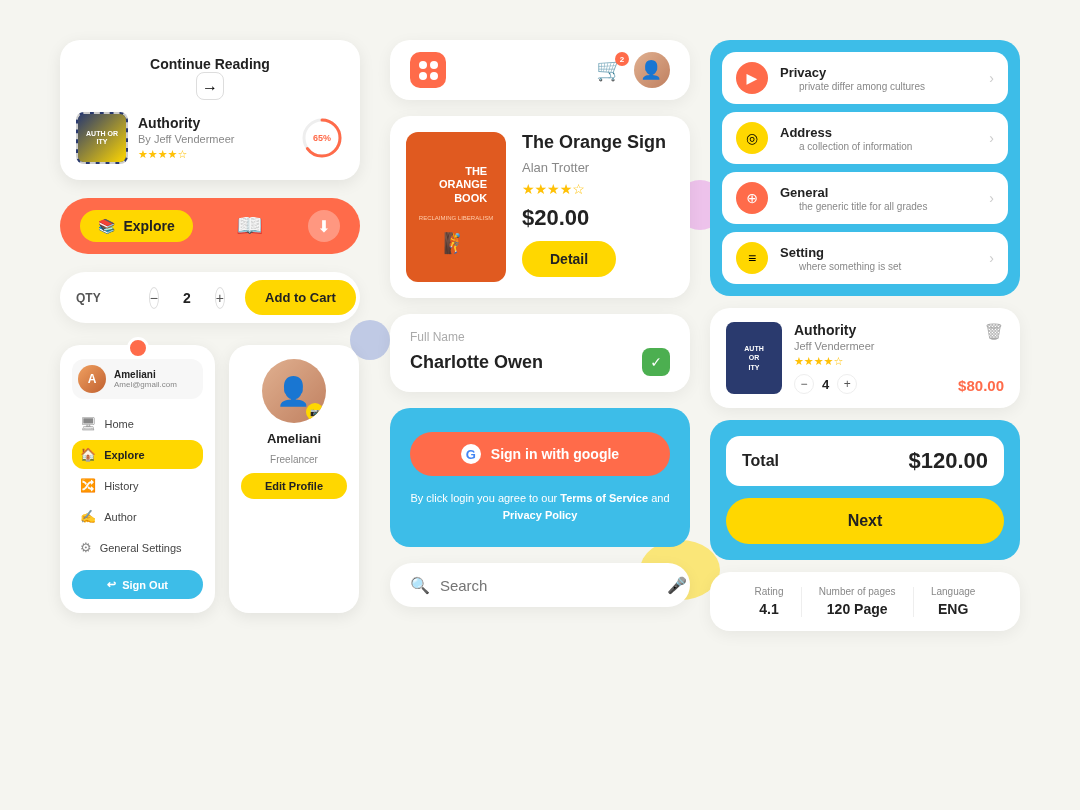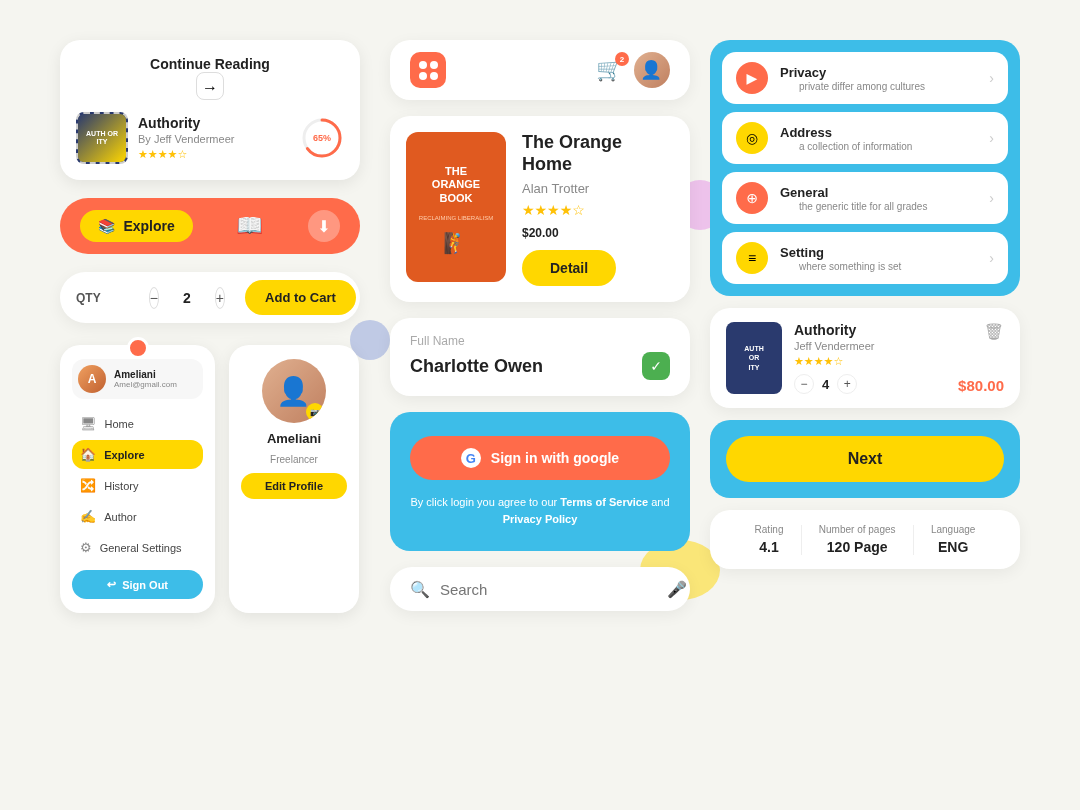--- a/index.html
+++ b/index.html
@@ -442,30 +442,30 @@
       align-items: center;
       justify-content: center;
       flex-shrink: 0;
       position: relative;
       overflow: hidden;
     }
     .book-cover-text {
       font-size: 11px;
       font-weight: 900;
       color: #fff;
-      text-align: center;
+      text-align: right;
       line-height: 1.2;
       padding: 6px;
       text-transform: uppercase;
     }
     .book-detail-info {}
     .book-detail-title { font-size: 18px; font-weight: 800; color: #222; line-height: 1.2; }
     .book-detail-author { font-size: 13px; color: #888; margin-top: 6px; }
     .book-stars { color: #ffc107; font-size: 14px; margin-top: 6px; }
-    .book-price { font-size: 12px; font-weight: 800; color: #222; margin-top: 8px; }
+    .book-price { font-size: 22px; font-weight: 800; color: #222; margin-top: 8px; }
     .book-detail-btn {
       background: #ffd700;
       border: none;
       border-radius: 20px;
       padding: 10px 28px;
       font-weight: 700;
       font-size: 14px;
       color: #222;
       cursor: pointer;
       margin-top: 10px;
@@ -887,21 +887,21 @@
 
     <div class="book-detail-card">
       <div class="book-cover-orange">
         <div style="text-align:center;padding:8px;">
           <div class="book-cover-text">THE<br>ORANGE<br>BOOK</div>
           <div style="font-size:6px;color:#ffccaa;margin-top:4px;">RECLAIMING LIBERALISM</div>
           <div style="margin-top:10px;font-size:20px;">🧗</div>
         </div>
       </div>
       <div class="book-detail-info">
-        <div class="book-detail-title">The Orange Home</div>
+        <div class="book-detail-title">The Orange Sign</div>
         <div class="book-detail-author">Alan Trotter</div>
         <div class="book-stars">★★★★☆</div>
         <div class="book-price">$20.00</div>
         <button class="book-detail-btn">Detail</button>
       </div>
     </div>
 
     <div class="form-card">
       <div class="form-field-label">Full Name</div>
       <div class="form-field-row">
@@ -993,20 +993,24 @@
           <button class="cart-qty-btn">+</button>
         </div>
       </div>
       <div style="display:flex;flex-direction:column;align-items:flex-end;justify-content:space-between;height:72px;">
         <button class="cart-trash-btn">🗑</button>
         <span class="cart-item-price">$80.00</span>
       </div>
     </div>
 
     <div class="total-card">
+      <div class="total-row">
+        <span class="total-label">Total</span>
+        <span class="total-amount">$120.00</span>
+      </div>
       <button class="next-btn">Next</button>
     </div>
 
     <div class="book-stats-card">
       <div class="stat-item">
         <div class="stat-label">Rating</div>
         <div class="stat-value">4.1</div>
       </div>
       <div class="stat-divider"></div>
       <div class="stat-item">

